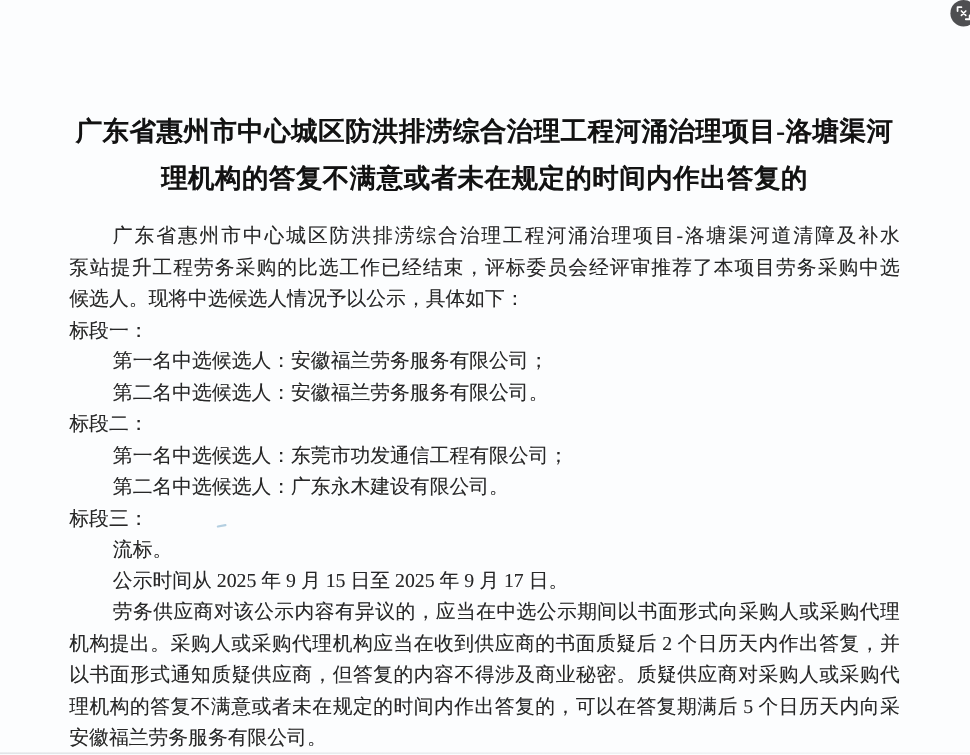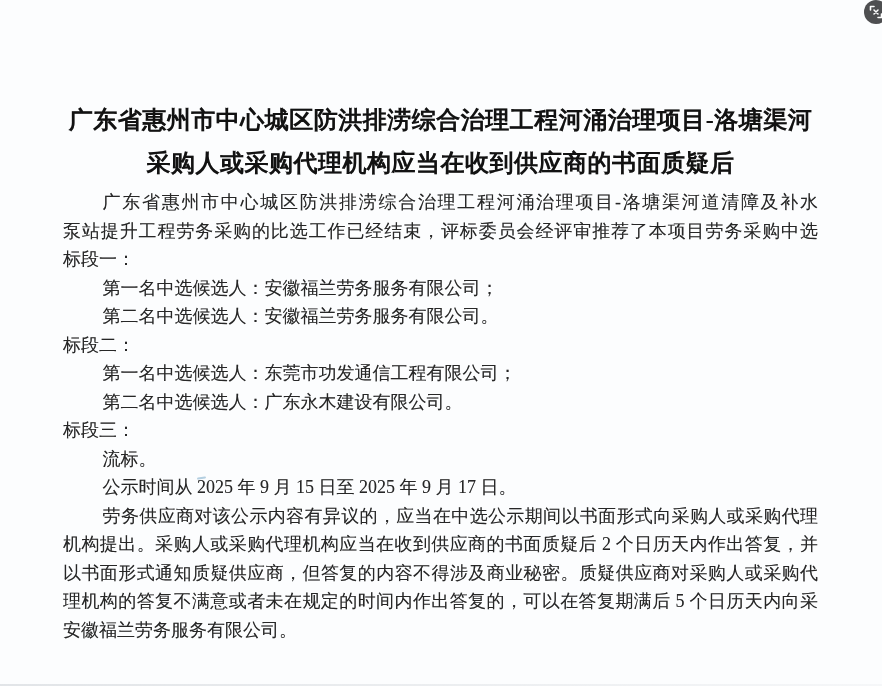--- a/index.html
+++ b/index.html
@@ -27,21 +27,21 @@
     line-height: 43px;
     text-align: center;
     color: #121212;
     letter-spacing: 0.5px;
     text-shadow: 0 0 0.6px rgba(20,20,20,0.45);
   }
   
   .doc-body {
     position: absolute;
     left: 63px;
-    top: 188px;
+    top: 200px;
     width: 755px;
     font-size: 18px;
     line-height: 28.5px;
     color: #272727;
     text-shadow: 0 0 0.5px rgba(45,45,45,0.35);
   }
   .ln { min-height: 28.5px; }
   .indent { text-indent: 2.2em; }
   .stretch {
     text-align: justify;
@@ -84,26 +84,27 @@
     background: linear-gradient(to right, rgba(165,172,180,0.30), rgba(165,172,180,0.08));
   }
 </style>
 </head>
 <body>
 
 <div class="page">
 
   <h1 class="title">
     <div>广东省惠州市中心城区防洪排涝综合治理工程河涌治理项目-洛塘渠河</div>
-    <div>采购人或采购代理机构应当在收到供应商的书面质疑后</div>
+    <div>理机构的答复不满意或者未在规定的时间内作出答复的</div>
   </h1>
 
   <div class="doc-body">
     <div class="ln indent stretch">广东省惠州市中心城区防洪排涝综合治理工程河涌治理项目-洛塘渠河道清障及补水</div>
     <div class="ln stretch">泵站提升工程劳务采购的比选工作已经结束，评标委员会经评审推荐了本项目劳务采购中选</div>
+    <div class="ln">候选人。现将中选候选人情况予以公示，具体如下：</div>
 
     <div class="ln">标段一：</div>
     <div class="ln indent">第一名中选候选人：安徽福兰劳务服务有限公司；</div>
     <div class="ln indent">第二名中选候选人：安徽福兰劳务服务有限公司。</div>
 
     <div class="ln">标段二：</div>
     <div class="ln indent">第一名中选候选人：东莞市功发通信工程有限公司；</div>
     <div class="ln indent">第二名中选候选人：广东永木建设有限公司。</div>
 
     <div class="ln">标段三：</div>

